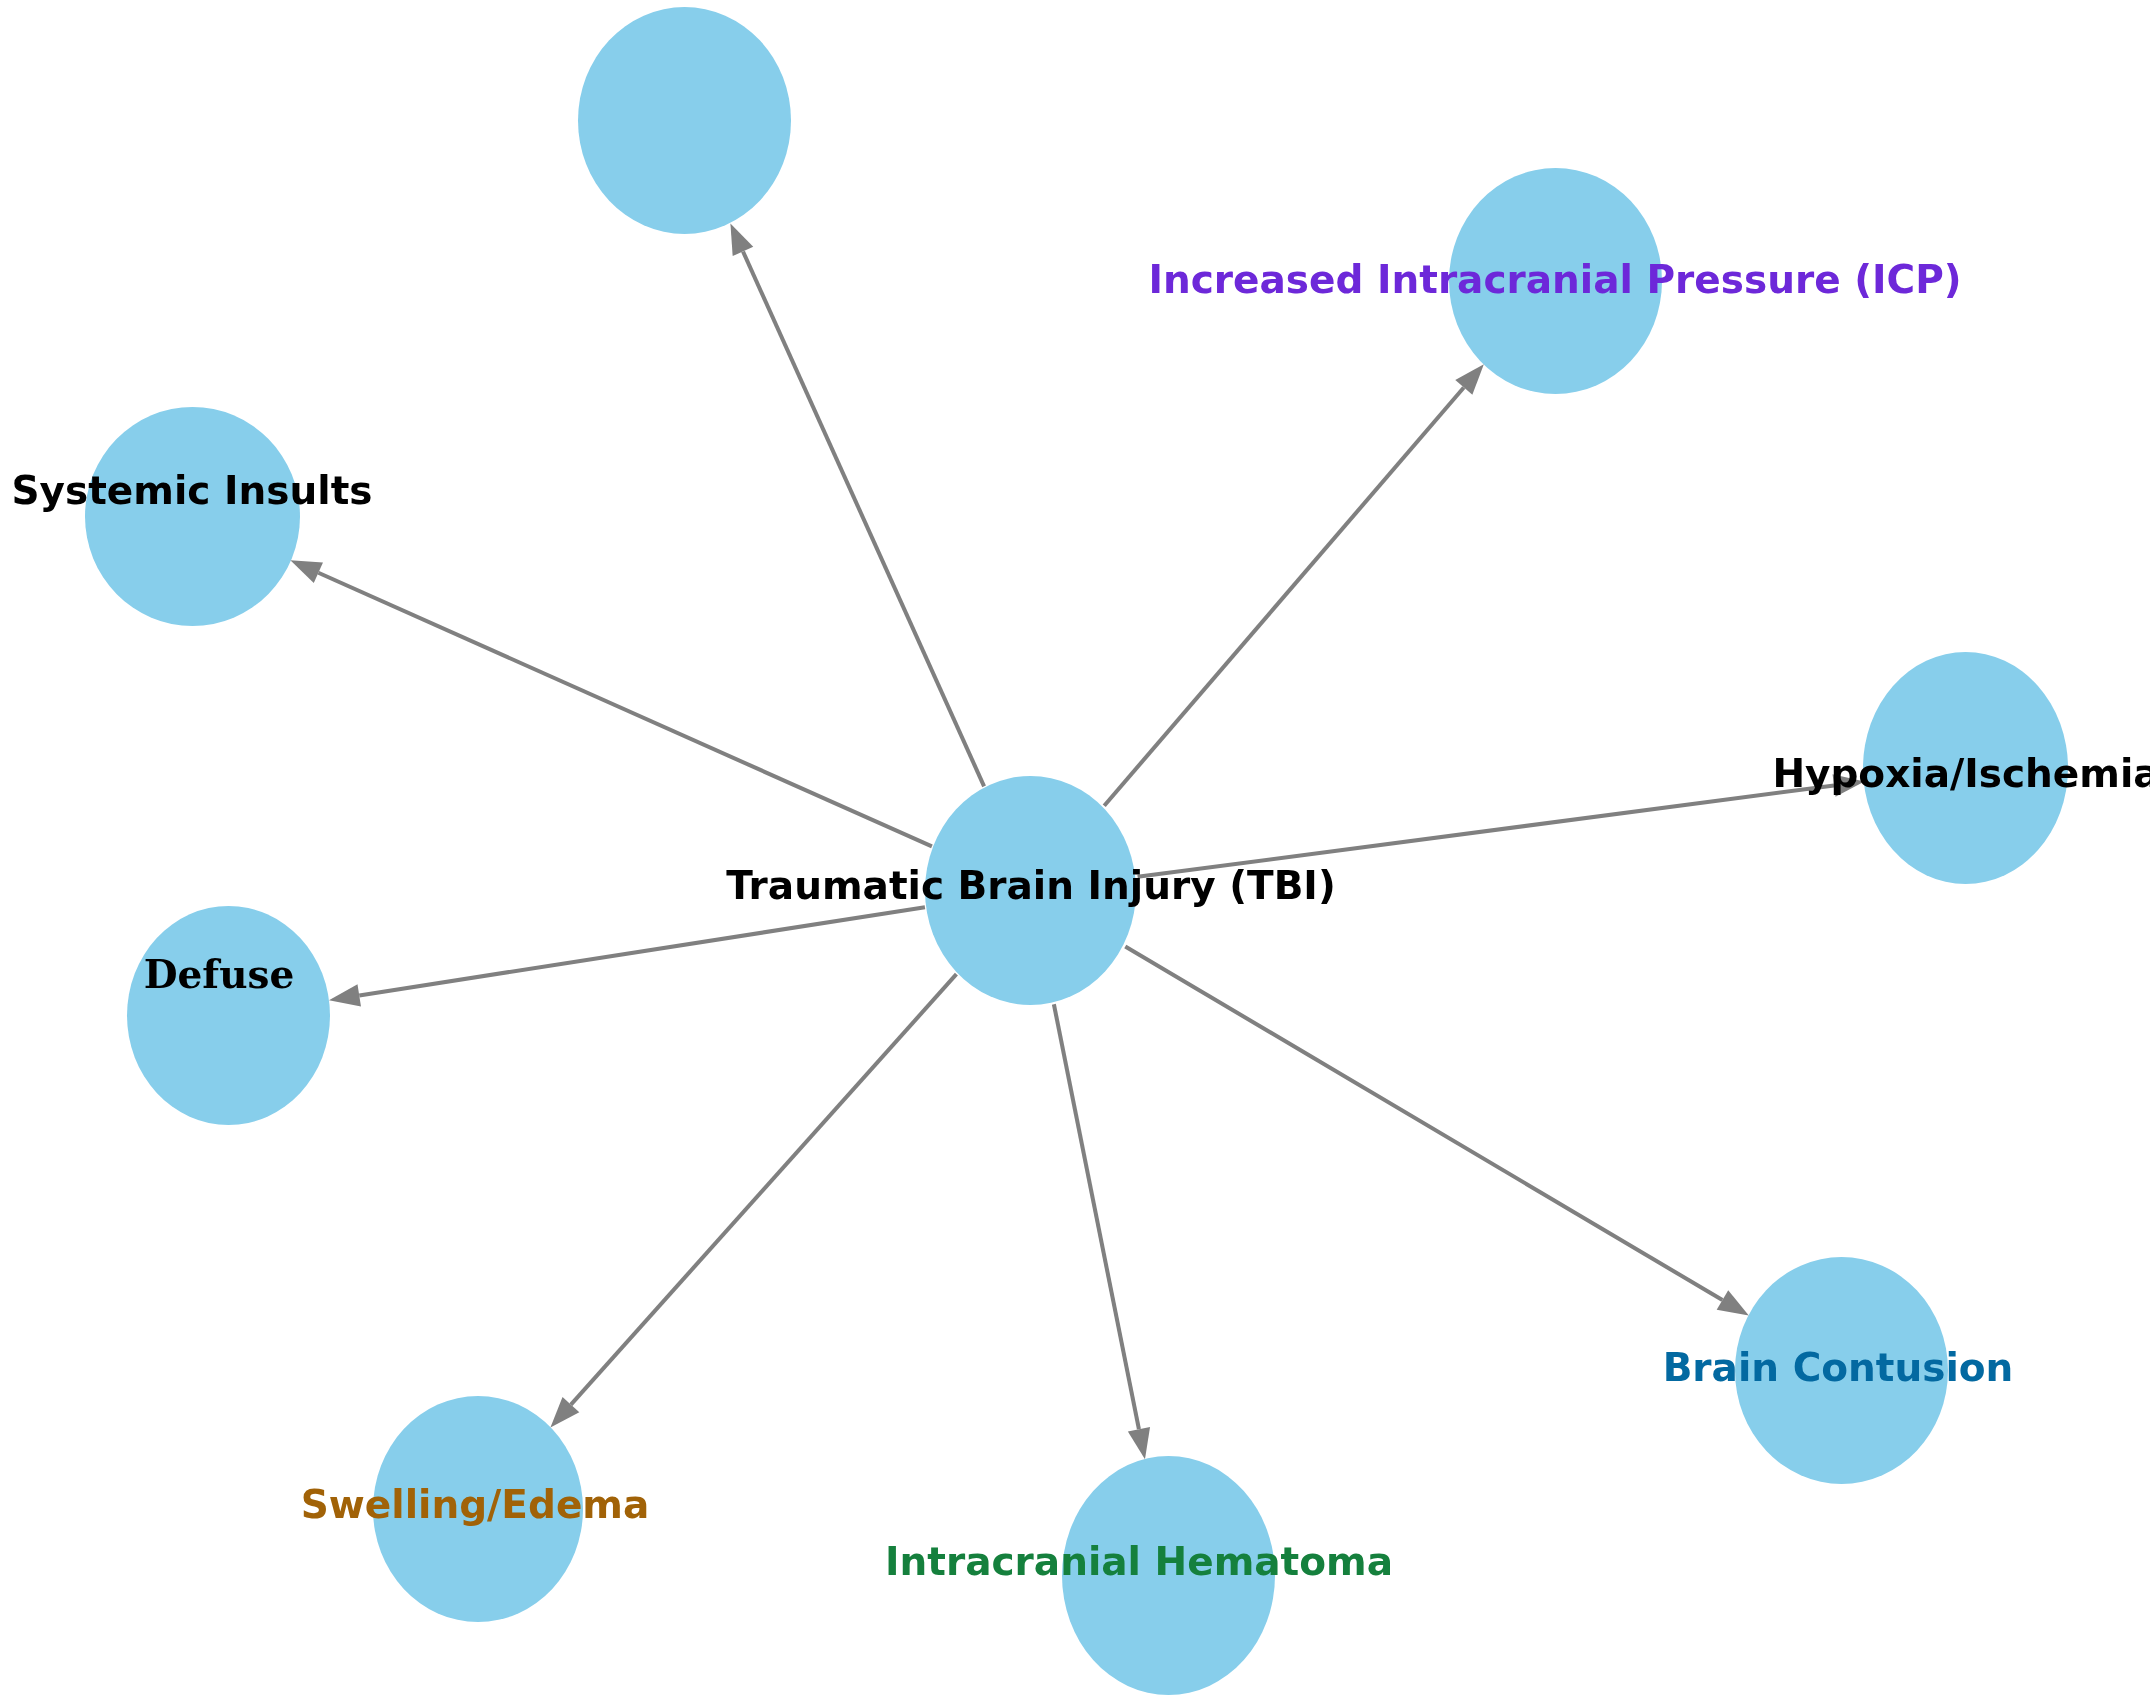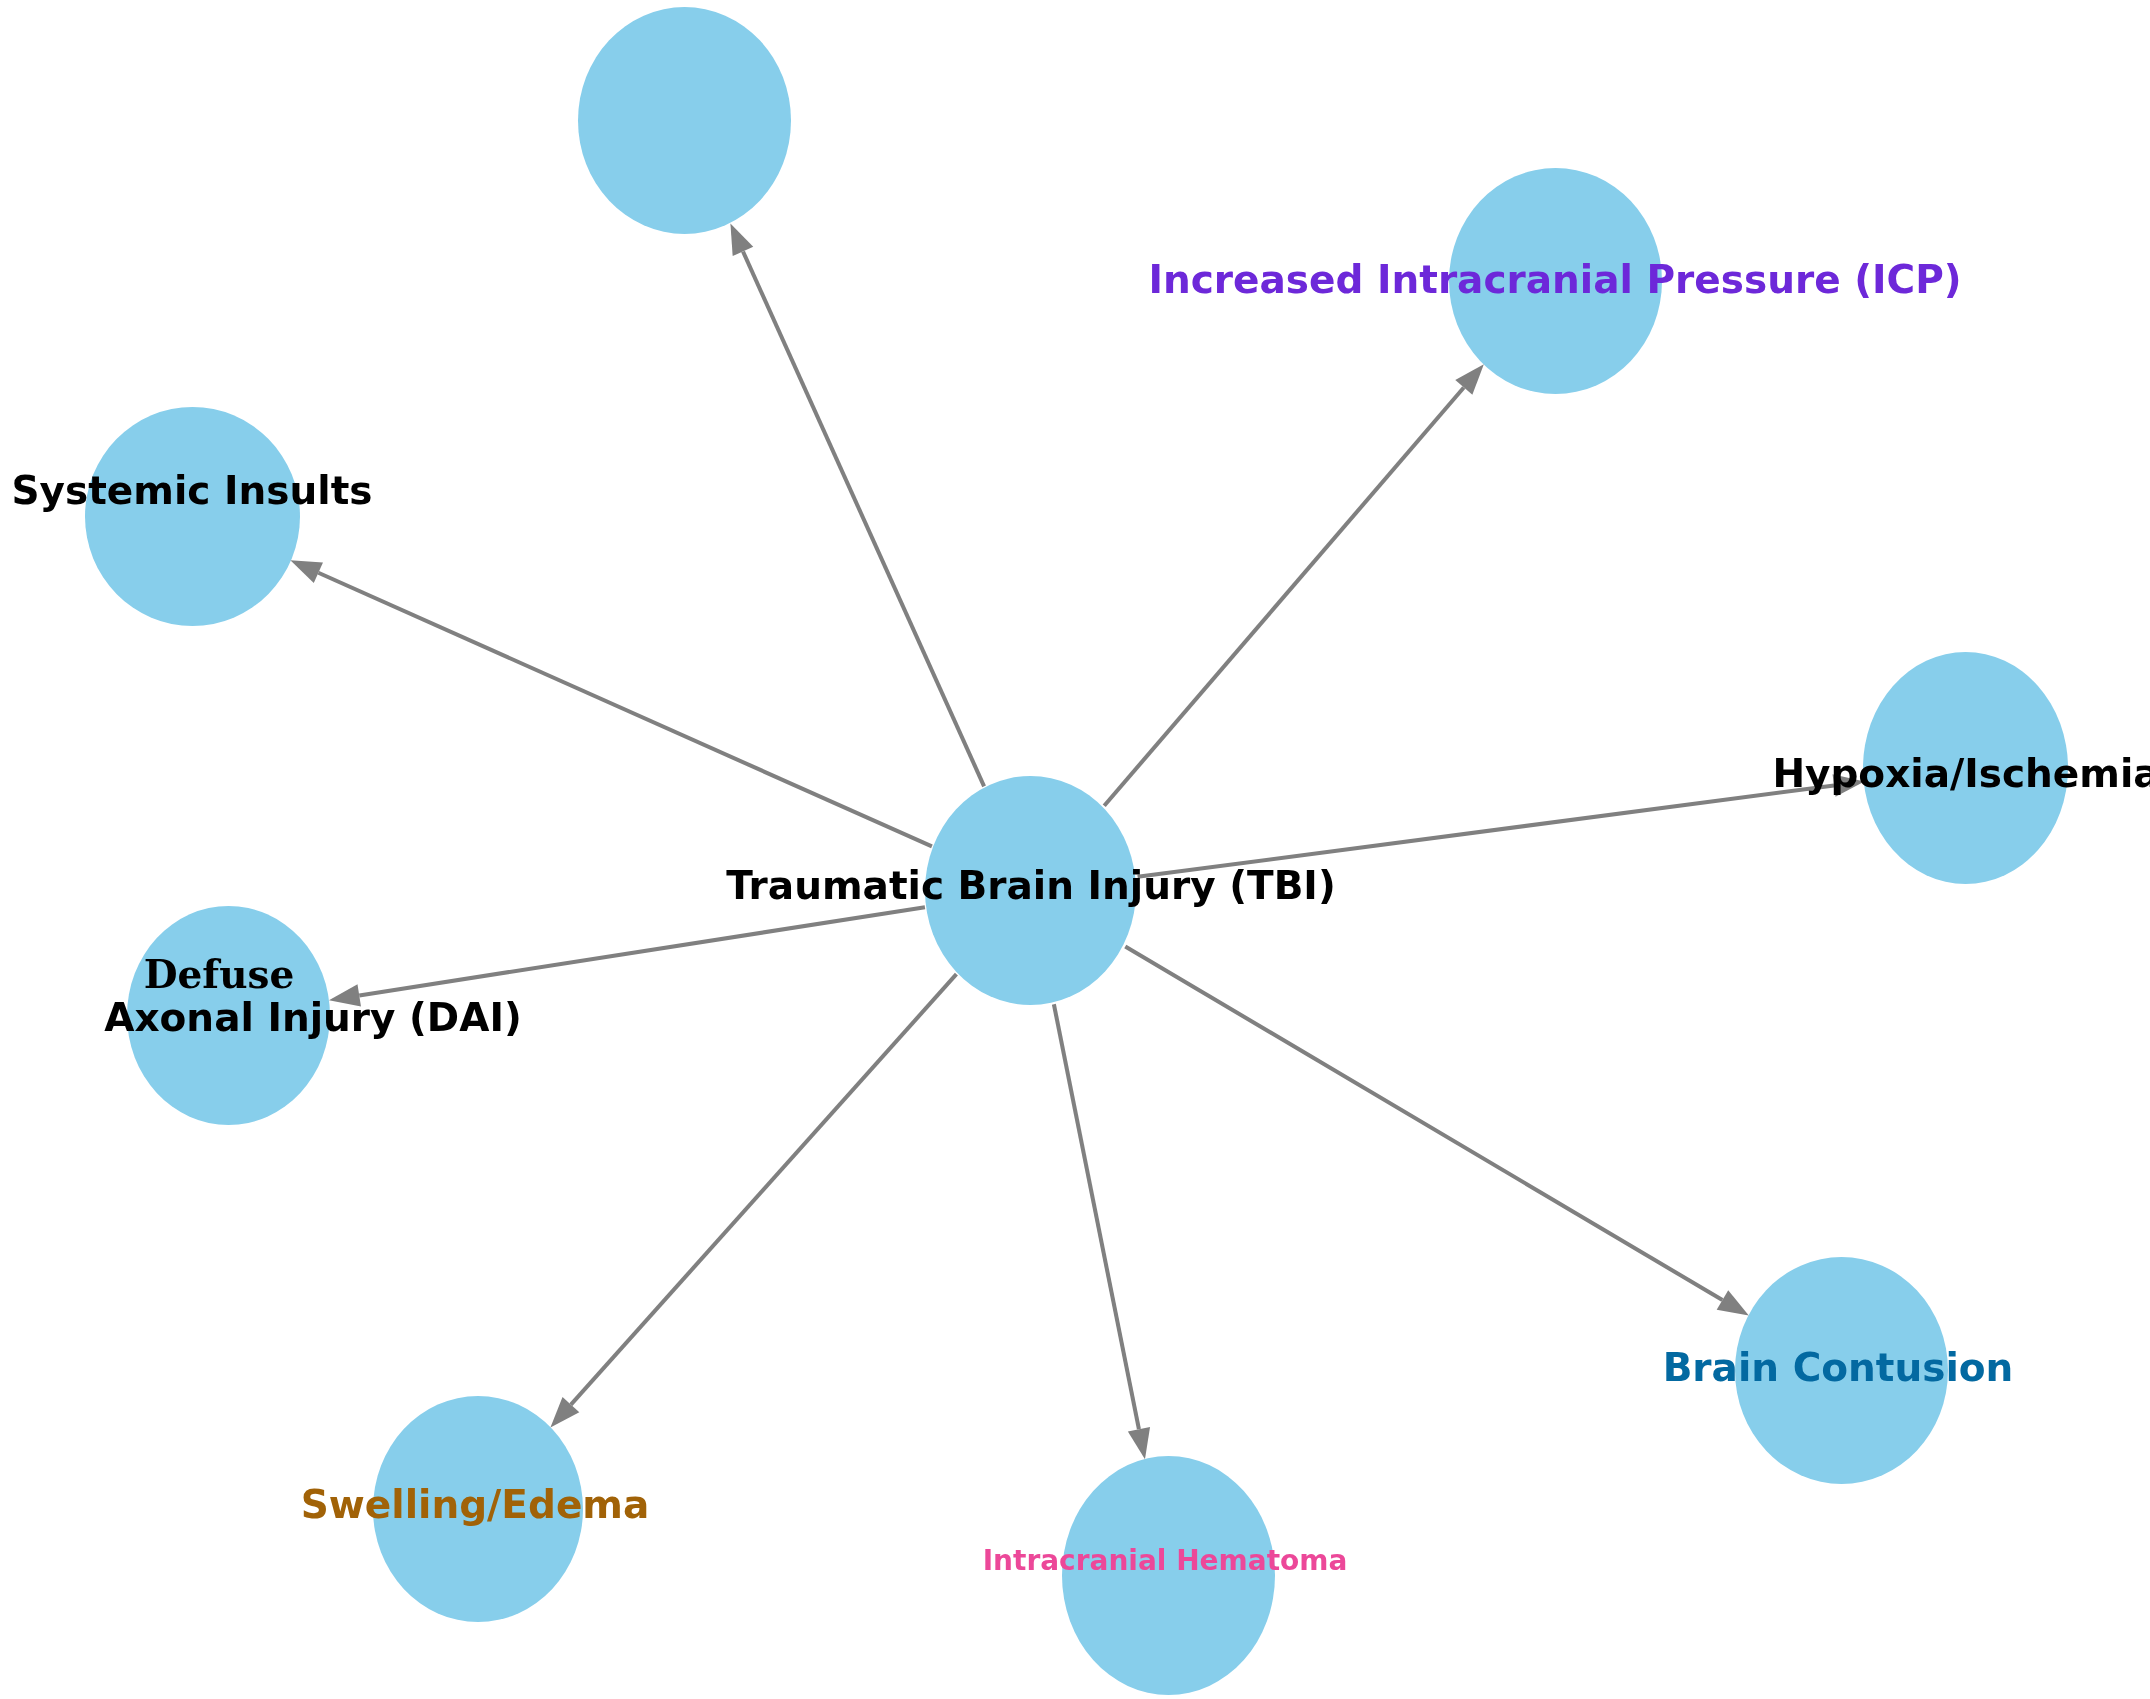--- a/index.html
+++ b/index.html
@@ -61,19 +61,18 @@
       <polygon points="1419.1,1808.6 1397.9,1774.1 1425.4,1768.6" fill="#808080"></polygon>
       <line x1="1394.7" y1="1173.1" x2="2134.8" y2="1611.3" stroke="#808080" stroke-width="5"></line>
       <polygon points="2167.5,1630.6 2127.7,1623.3 2142.0,1599.2" fill="#808080"></polygon>
     </svg>
   <div id="labels">
       <div class="label" style="left: 1031px; top: 885px; font-size: 39px; color: rgb(0, 0, 0);">Traumatic Brain Injury (TBI)</div>
       <div class="label" style="left: 1555px; top: 279px; font-size: 39px; color: #6d28d9;">Increased Intracranial Pressure (ICP)</div>
       <div class="label" style="left: 192px; top: 490px; font-size: 39px; color: rgb(0, 0, 0);">Systemic Insults</div>
       <div class="label" style="left: 1966px; top: 773px; font-size: 39px; color: rgb(0, 0, 0);">Hypoxia/Ischemia</div>
       <div class="label serif" style="left: 219px; top: 974px; font-size: 39px; color: rgb(0, 0, 0);">Defuse</div>
-      <div class="label" style="left: 313px; top: 1017px; font-size: 39px; color: rgb(0, 0, 0);">Axonal Injury (DAI)</div>
       <div class="label" style="left: 475px; top: 1504px; font-size: 39px; color: #a16207;">Swelling/Edema</div>
-      <div class="label" style="left: 1165px; top: 1561px; font-size: 28px; color: #ec4899;">Intracranial Hematoma</div>
+      <div class="label" style="left: 1139px; top: 1561px; font-size: 39px; color: #15803d;">Intracranial Hematoma</div>
       <div class="label" style="left: 1838px; top: 1367px; font-size: 39px; color: #0369a1;">Brain Contusion</div>
     </div>
 </div>
 
 
 </body></html>

